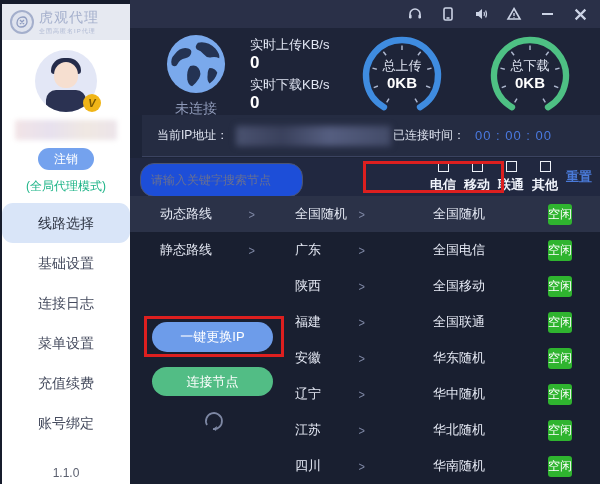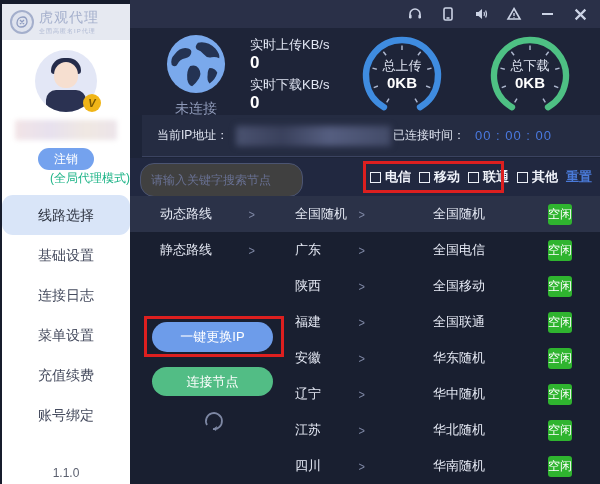--- a/index.html
+++ b/index.html
@@ -21,21 +21,21 @@
   .av-head { position:absolute; left:19px; top:12px; width:24px; height:26px; border-radius:50% 50% 45% 45%; background:#f6dfd0; }
   .av-hair { position:absolute; left:16px; top:8px; width:30px; height:16px; border-radius:16px 16px 4px 4px; background:#252c4a; }
   .av-body { position:absolute; left:11px; top:40px; width:40px; height:24px; border-radius:10px 10px 0 0; background:#2b3252; }
   .v-badge { position:absolute; right:-4px; bottom:0; width:18px; height:18px; border-radius:50%;
     background:#f0b517; color:#7a5800; font-size:11px; font-weight:bold; font-style:italic;
     display:flex; align-items:center; justify-content:center; }
   .blur-name { width:102px; height:20px; margin:8px auto 0; border-radius:2px;
     background:linear-gradient(90deg,#f2e4e6,#e7e1ee 35%,#f0e8e2 70%,#ece4ea); filter:blur(2.5px); }
   .logout { display:block; margin:8px auto 0; width:56px; height:22px; border:none;
     border-radius:11px; background:#74a2ee; color:#fff; font-size:12px; cursor:pointer; }
-  .mode { text-align:right; font-size:12px; color:#1db487; }
+  .mode { text-align:center; margin-top:8px; font-size:12px; color:#1db487; }
   .nav { margin-top:8px; }
   .nav-item { height:40px; line-height:40px; text-align:center; font-size:14px; color:#454b5e; cursor:pointer; }
   .nav-item.active { background:#d9e5f8; color:#2e3442;border-radius:11px; }
   .version { position:absolute; bottom:4px; width:100%; text-align:center; font-size:12px; color:#5a5f6e; }
 
   
   .main { position:absolute; left:130px; top:0; width:470px; height:484px; }
   .titlebar { position:absolute; top:0; left:0; width:470px; height:28px; background:#2a3048;
     display:flex; align-items:center; justify-content:flex-end; gap:17px; padding-right:12px; }
   .tb-icon { width:16px; height:16px; display:flex; align-items:center; justify-content:center; cursor:pointer; }
@@ -57,26 +57,26 @@
   .ip-row { position:absolute; top:115px; left:12px; width:470px; height:42px; background:#252c42;
     border-bottom:1px solid #3b4360; display:flex; align-items:center; padding:0 60px 0 15px; }
   .ip-label,.time-label { font-size:12px; color:#dfe4f0; white-space:nowrap; }
   .blur-ip { width:155px; height:20px; margin-left:8px; border-radius:2px;
     background:linear-gradient(90deg,#4a5270,#3a415c 30%,#555e80 60%,#434b68); filter:blur(3px); }
   .time-label { margin-left:auto; }
   .time-value { font-size:13px; color:#4a79e0; margin-left:10px; letter-spacing:1px; white-space:nowrap; }
 
   .filter-row { position:absolute; top:158px; left:0; width:470px; height:38px; background:#212840; }
   .search-pill { position:absolute; left:10px; top:5px; width:163px; height:27px; border:1px solid #4b5472;
-    border-radius:14px; background:#404040; display:flex; align-items:center; padding:16px 10px; }
+    border-radius:14px; background:#1d4ed8; display:flex; align-items:center; padding:16px 10px; }
   .search-pill input { flex:1; background:transparent; border:none; outline:none;
     font-size:12px; color:#c6cde0; font-family:inherit; }
   .search-pill input::placeholder { color:#687092; }
   .carriers { position:absolute; right:8px; top:0; height:38px; display:flex; align-items:center; gap:8px; }
-  .carrier { display:flex; align-items:center; gap:4px; cursor:pointer; }
+  .carrier { display:flex; align-items:center; gap:4px; cursor:pointer;flex-direction:column; }
   .cbox { width:11px; height:11px; border:1.5px solid #eef1f8; background:transparent; }
   .clabel { font-size:13px; font-weight:bold; color:#f0f3fa; }
   .reset-link { font-size:13px; font-weight:bold; color:#4a7ad8; cursor:pointer; }
 
   .table { position:absolute; top:196px; left:0; width:470px; height:288px; background:#191f30; }
   .row { height:36px; display:flex; align-items:center; color:#e6eaf5; font-size:13px; }
   .row.active { background:#2b3248; }
   .cell-route { width:145px; display:flex; align-items:center; justify-content:space-between;
     padding:0 20px 0 30px; cursor:pointer; }
   .cell-region { width:158px; display:flex; align-items:center; justify-content:space-between;

